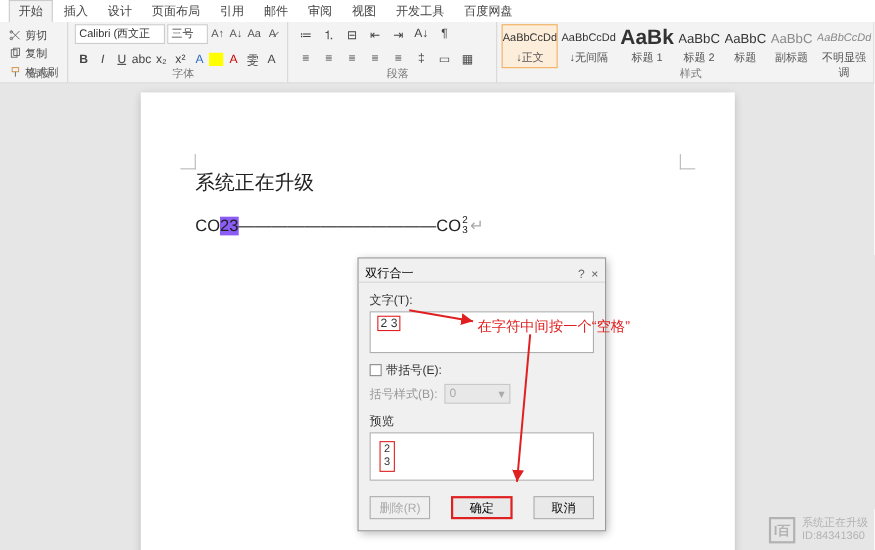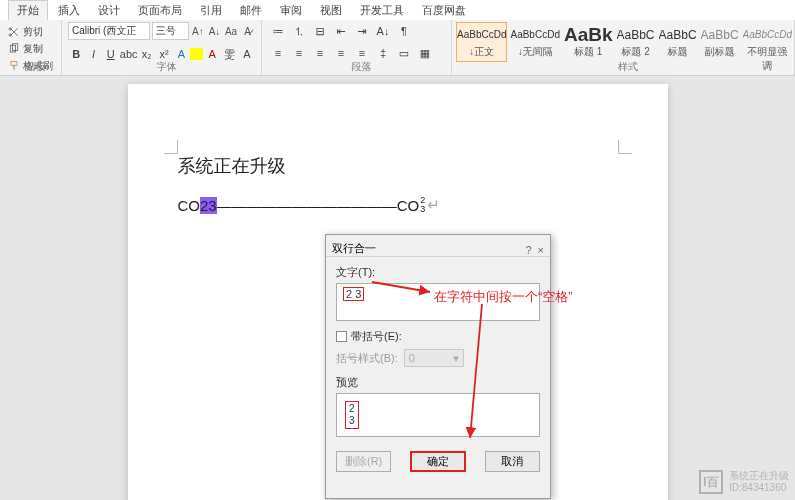--- a/index.html
+++ b/index.html
@@ -43,21 +43,21 @@
 .dlg-title .right{display:flex;gap:6px;color:#666}
 .dlg-body{padding:8px 10px}
 .fld-label{font-size:11px;color:#333;margin-bottom:3px}
 .text-input{width:100%;height:38px;background:#fff;border:1px solid #aeaeae;padding:4px 6px;font-size:11px;color:#333;position:relative}
 .chk-row{display:flex;align-items:center;gap:4px;margin-top:8px;font-size:11px;color:#333}
 .chk{width:11px;height:11px;border:1px solid #888;background:#fff}
 .bracket-row{display:flex;align-items:center;gap:6px;margin-top:5px;color:#999;font-size:11px}
 .combo-dis{width:60px;height:18px;background:#e8e8e8;border:1px solid #c8c8c8;display:flex;align-items:center;justify-content:space-between;padding:0 4px;color:#aaa}
 .preview-box{width:100%;height:44px;background:#fff;border:1px solid #aeaeae;padding:6px 8px;margin-top:3px;display:flex;align-items:center}
 .prev-stack{display:flex;flex-direction:column;font-size:10px;line-height:12px;color:#333;border:1px solid #e02020;padding:1px 3px}
-.dlg-btns{display:flex;gap:19px;justify-content:flex-end;padding:6px 10px 26px}
+.dlg-btns{display:flex;gap:19px;justify-content:flex-end;padding:6px 10px 10px}
 .dbtn{width:58px;height:21px;border:1px solid #adadad;background:#e9e9e9;font-size:11px;display:flex;align-items:center;justify-content:center;cursor:pointer}
 .dbtn.disabled{color:#aaa;background:#efefef}
 .dbtn.primary{border:2px solid #e02020}
 .annot{position:absolute;color:#e02020;font-size:13px;font-weight:500}
 .watermark{position:absolute;right:6px;bottom:6px;display:flex;align-items:center;gap:6px;opacity:.55}
 .wm-logo{width:24px;height:24px;border:2px solid #888;display:flex;align-items:center;justify-content:center;font-size:12px;color:#888;font-weight:bold}
 .wm-text{font-size:10px;color:#888;line-height:12px}
 </style>
 </head>
 <body>

